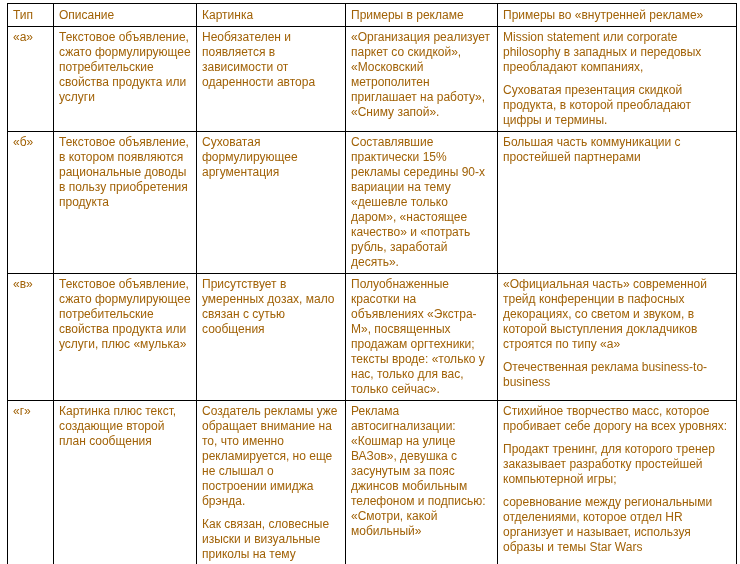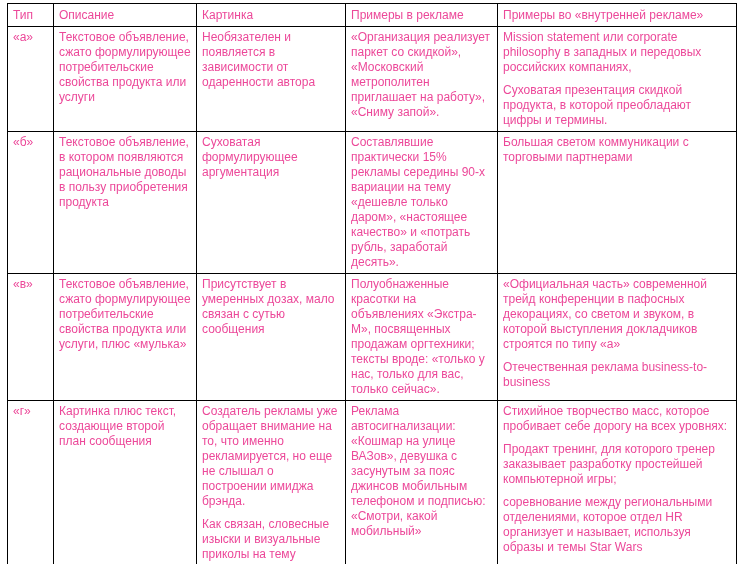--- a/index.html
+++ b/index.html
@@ -9,21 +9,21 @@
     width: 740px;
     height: 564px;
     overflow: hidden;
   }
   .doc-canvas {
     position: relative;
     width: 608px;
     height: 564px;
     background: #ffffff;
     font-family: "Liberation Sans", "DejaVu Sans", sans-serif;
-    color: #ec4899;
+    color: #a16207;
   }
   table.data-table {
     position: absolute;
     left: 7px;
     top: 3px;
     width: 729px;
     border-collapse: collapse;
     table-layout: fixed;
     font-size: 12px;
     line-height: 15px;
@@ -88,37 +88,37 @@
         <td>
             <p>Текстовое объявление, сжато формулирующее потребительские свойства продукта или услуги</p>
           </td>
         <td>
             <p>Необязателен и появляется в зависимости от одаренности автора</p>
           </td>
         <td>
             <p>«Организация реализует паркет со скидкой», «Московский метрополитен приглашает на работу», «Сниму запой».</p>
           </td>
         <td>
-            <p>Mission statement или corporate philosophy в западных и передовых российских компаниях,</p>
+            <p>Mission statement или corporate philosophy в западных и передовых преобладают компаниях,</p>
             <p>Суховатая презентация скидкой продукта, в которой преобладают цифры и термины.</p>
           </td>
       </tr>
       <tr class="row-b">
         <td>«б»</td>
         <td>
             <p>Текстовое объявление, в котором появляются рациональные доводы в пользу приобретения продукта</p>
           </td>
         <td>
             <p>Суховатая формулирующее аргументация</p>
           </td>
         <td>
             <p>Составлявшие практически 15% рекламы середины 90-х вариации на тему «дешевле только даром», «настоящее качество» и «потрать рубль, заработай десять».</p>
           </td>
         <td>
-            <p>Большая светом коммуникации с торговыми партнерами</p>
+            <p>Большая часть коммуникации с простейшей партнерами</p>
           </td>
       </tr>
       <tr class="row-v">
         <td>«в»</td>
         <td>
             <p>Текстовое объявление, сжато формулирующее потребительские свойства продукта или услуги, плюс «мулька»</p>
           </td>
         <td>
             <p>Присутствует в умеренных дозах, мало связан с сутью сообщения</p>
           </td>

